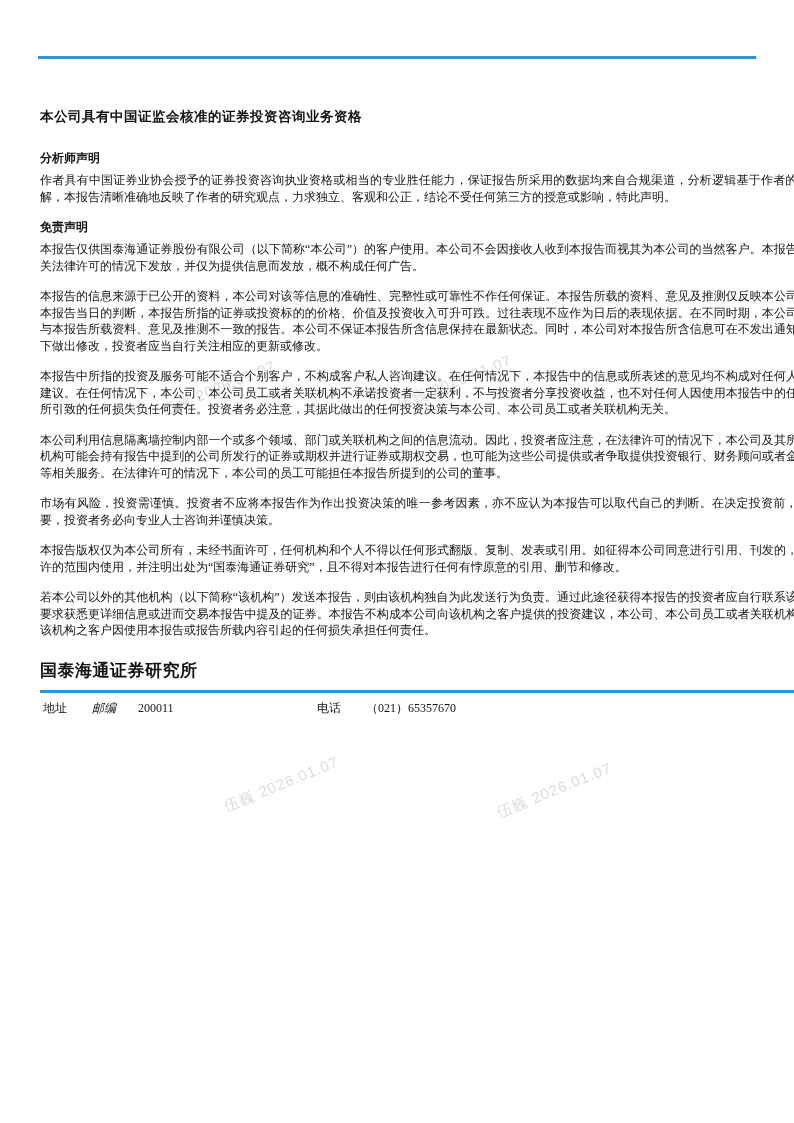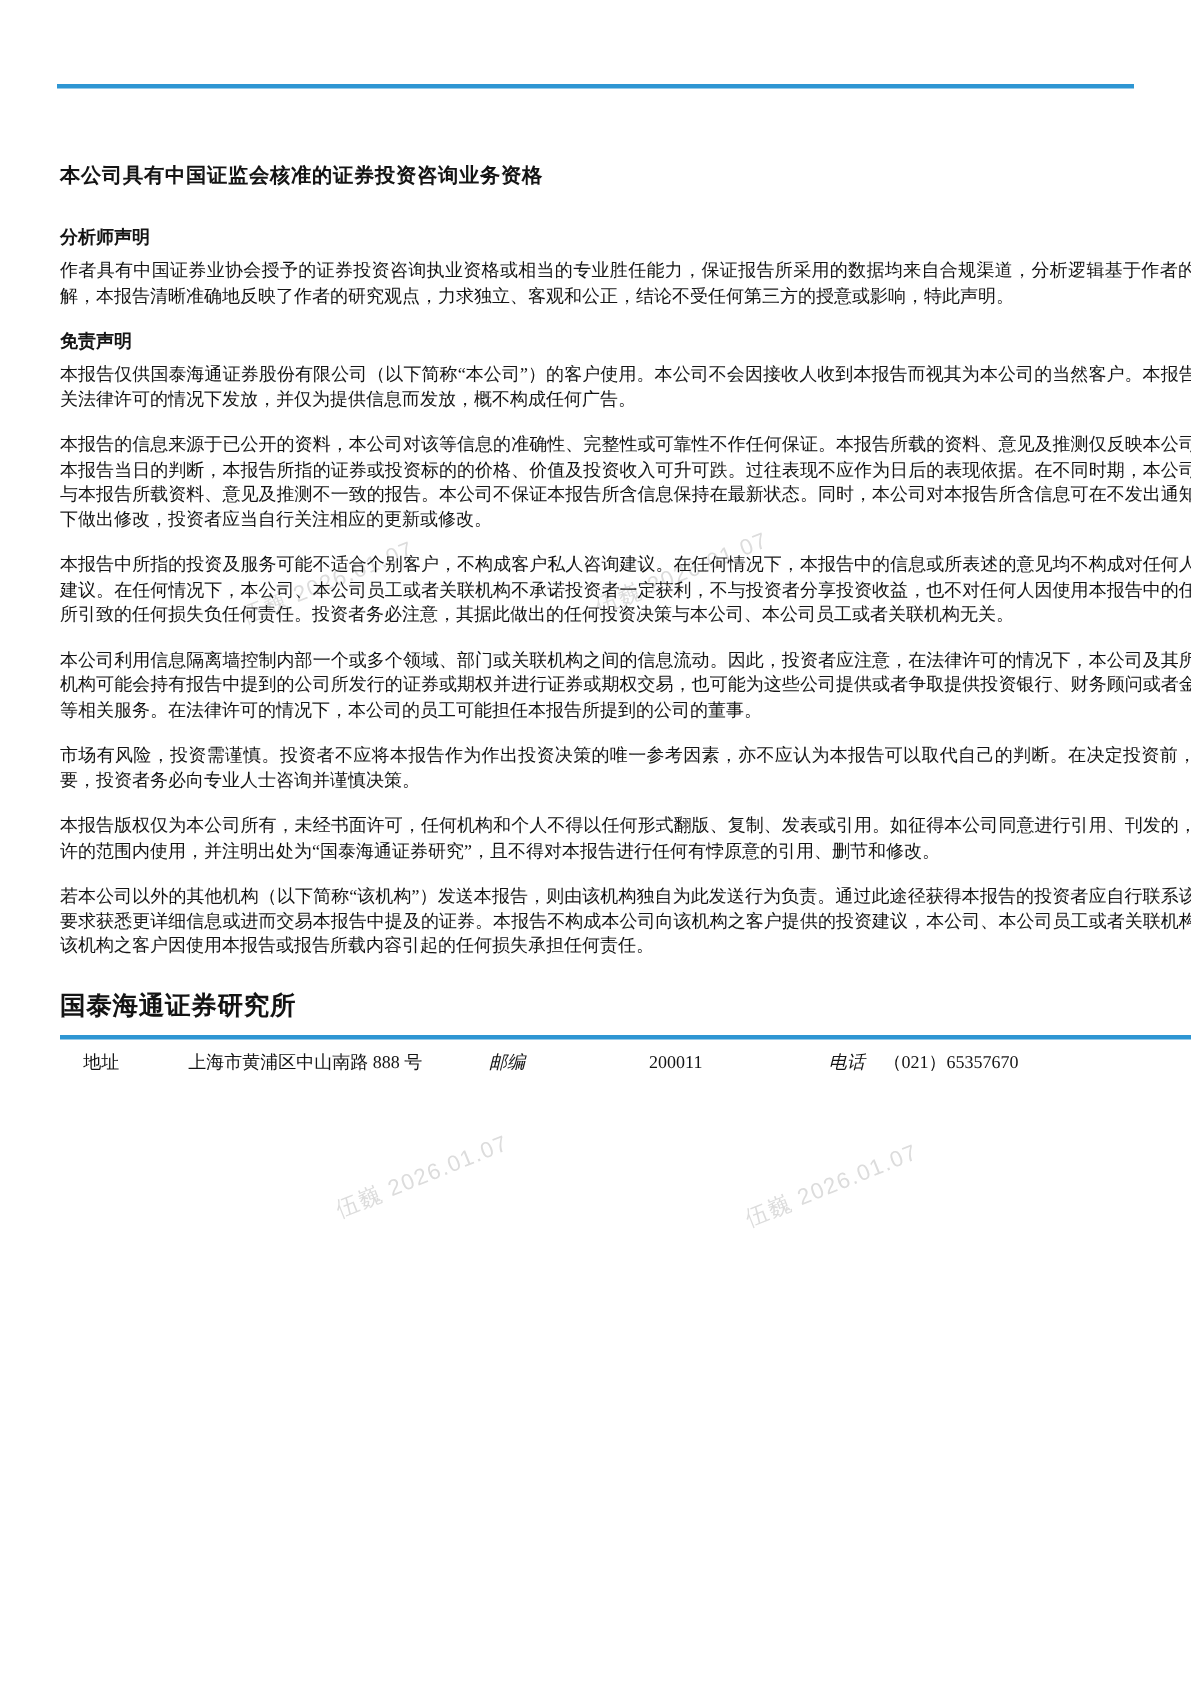--- a/index.html
+++ b/index.html
@@ -48,26 +48,26 @@
     margin: 20px 0 8px 0;
     letter-spacing: 0.5px;
   }
   .institute-rule { height: 3px; margin: 0 0 7px 0; }
   .contact-row {
     display: flex;
     align-items: baseline;
     font-size: 12px;
     padding-left: 3px;
   }
-  .contact-row .lbl { flex: 0 0 auto; text-align: center; }
+  .contact-row .lbl { flex: 0 0 auto; }
   .c-addr-lbl  { width: 49px; }
   .c-addr-val  { width: 223px; }
   .c-zip-lbl   { width: 46px; font-style: italic; }
   .c-zip-val   { width: 179px; }
-  .c-tel-lbl   { width: 49px; font-style: italic; }
+  .c-tel-lbl   { width: 49px; }
   .watermark {
     position: absolute;
     font-family: "Liberation Sans", "DejaVu Sans", sans-serif;
     font-size: 15px;
     letter-spacing: 1px;
     transform: rotate(-22deg);
     transform-origin: left center;
     white-space: nowrap;
     pointer-events: none;
     z-index: 0;
@@ -108,21 +108,20 @@
       <p class="para">市场有风险，投资需谨慎。投资者不应将本报告作为作出投资决策的唯一参考因素，亦不应认为本报告可以取代自己的判断。在决定投资前，如有需要，投资者务必向专业人士咨询并谨慎决策。</p>
       <p class="para">本报告版权仅为本公司所有，未经书面许可，任何机构和个人不得以任何形式翻版、复制、发表或引用。如征得本公司同意进行引用、刊发的，需在允许的范围内使用，并注明出处为“国泰海通证券研究”，且不得对本报告进行任何有悖原意的引用、删节和修改。</p>
       <p class="para">若本公司以外的其他机构（以下简称“该机构”）发送本报告，则由该机构独自为此发送行为负责。通过此途径获得本报告的投资者应自行联系该机构以要求获悉更详细信息或进而交易本报告中提及的证券。本报告不构成本公司向该机构之客户提供的投资建议，本公司、本公司员工或者关联机构亦不为该机构之客户因使用本报告或报告所载内容引起的任何损失承担任何责任。</p>
     </div>
 
     <div class="institute-section">
       <p class="institute-name">国泰海通证券研究所</p>
       <div class="institute-rule" style="background: rgb(46, 150, 211);"></div>
       <div class="contact-row">
         <span class="lbl c-addr-lbl">地址</span>
-        <span class="lbl c-addr-val">上海市黄浦区中山南路 888 号</span>
         <span class="lbl c-zip-lbl">邮编</span>
         <span class="lbl c-zip-val">200011</span>
         <span class="lbl c-tel-lbl">电话</span>
         <span class="lbl">（021）65357670</span>
       </div>
     </div>
 
   </div>
 </div>
 

